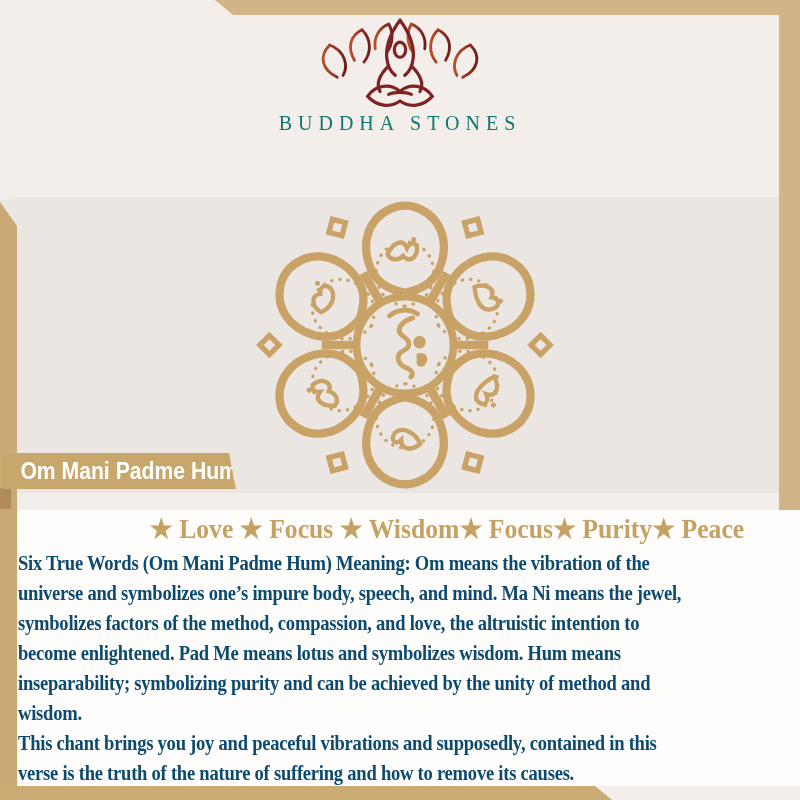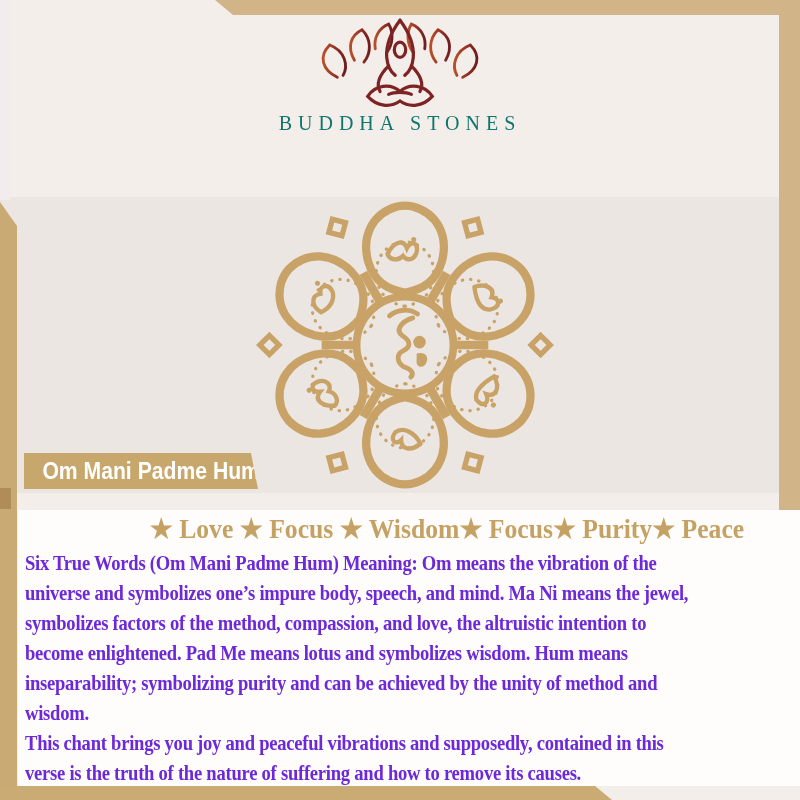--- a/index.html
+++ b/index.html
@@ -37,36 +37,36 @@
     display:flex;align-items:center;justify-content:center;}
   .headline{
     font-size:38px;font-weight:700;color:#bfa065;letter-spacing:0px;
     transform:scaleX(0.97);white-space:nowrap;
   }
 
   
   .mandala-wrap{position:absolute;left:250px;top:190px;width:310px;height:310px;}
 
   
-  .ribbon{position:absolute;left:24px;top:453px;width:234px;height:36px;background:#c8a76c;
+  .ribbon{position:absolute;left:2px;top:453px;width:234px;height:36px;background:#c8a76c;
     clip-path:polygon(0 0,227px 0,234px 36px,0 36px);
     display:flex;align-items:center;}
   .ribbon-label{
     padding-left:20px;color:#ffffff;font-size:23px;font-weight:700;white-space:nowrap;
     transform:scaleX(0.92);transform-origin:left center;
   }
 
   
   .text-panel{position:absolute;left:18px;top:510px;width:782px;height:276px;background:#fefdfb;
     overflow:hidden;font-family:Liberation Serif, serif;}
   .traits-line{
     margin-top:3px;padding-left:80px;text-align:center;color:#c5a264;
     font-size:27px;font-weight:700;white-space:nowrap;transform:scaleX(0.95);
   }
-  .body-text{margin-top:3px;padding-left:7px;color:#6d28d9;}
+  .body-text{margin-top:3px;color:#0c4a6e;}
   .body-line{
     font-size:22px;font-weight:700;line-height:30px;white-space:nowrap;
     letter-spacing:-0.3px;transform:scaleX(0.845);transform-origin:left center;
   }
 </style>
 </head>
 <body>
 
 <div class="canvas">
 

